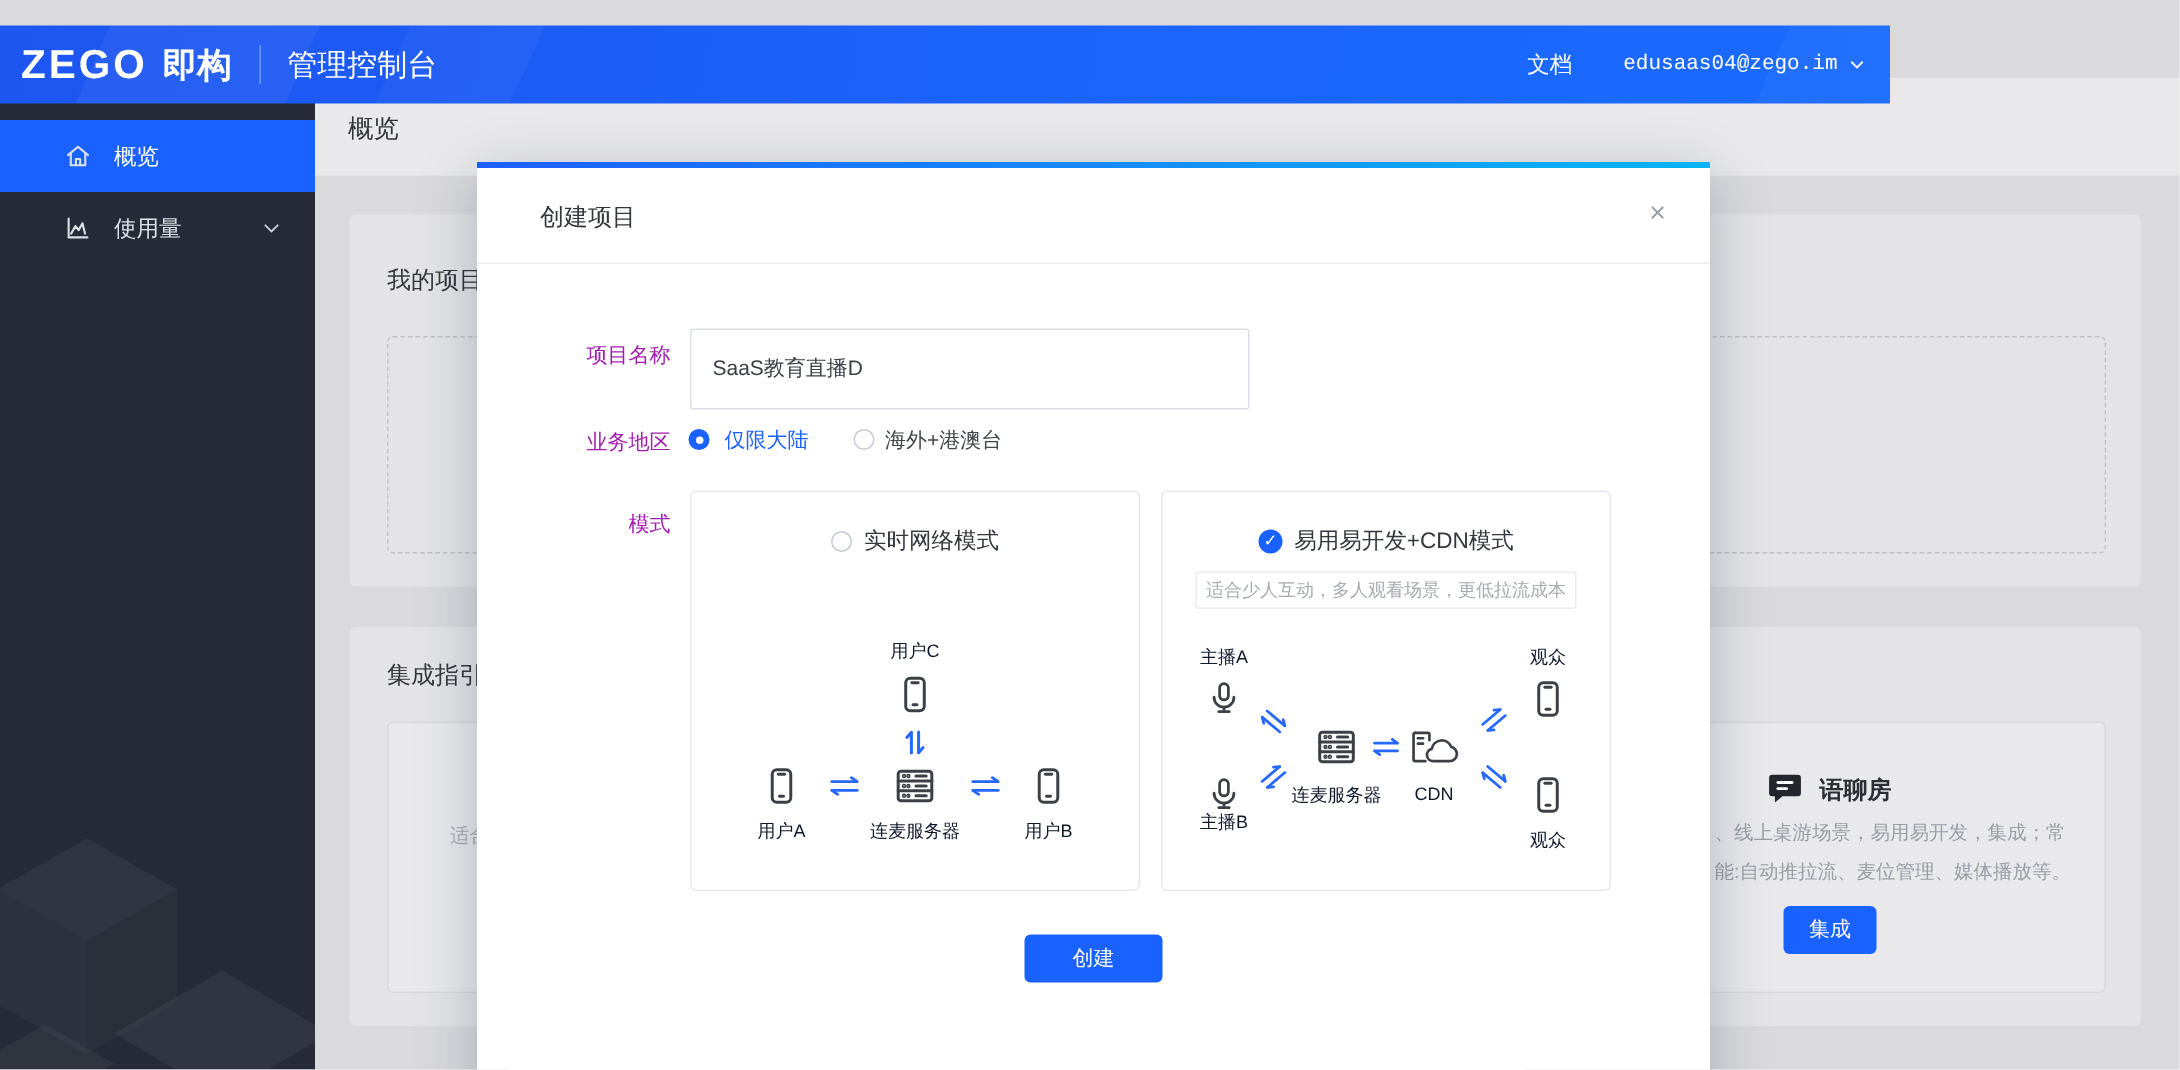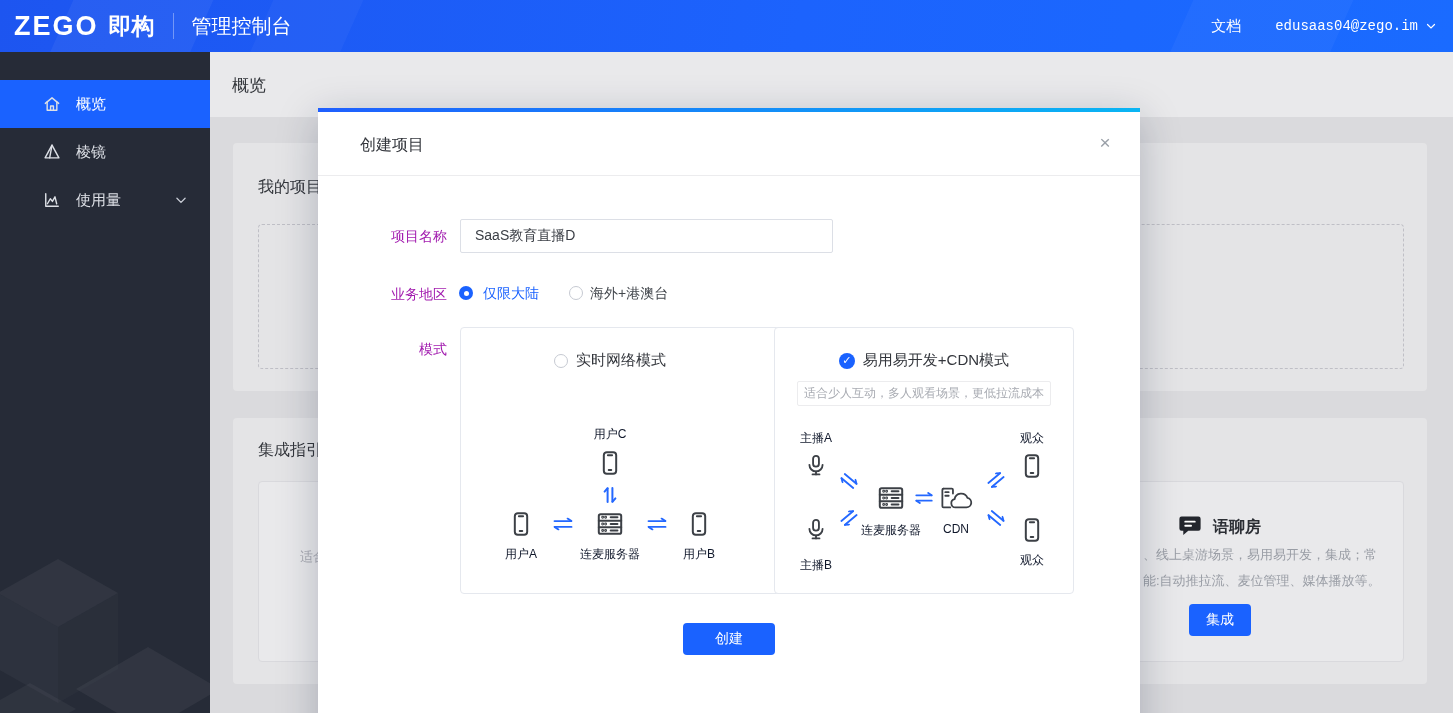--- a/index.html
+++ b/index.html
@@ -4,21 +4,21 @@
 <style>
   html,body{margin:0;padding:0;}
   body{
     width:1453px;height:713px;overflow:hidden;position:relative;
     font-family:"Liberation Sans","DejaVu Sans",sans-serif;
     background:#dadadd;color:#333;
     -webkit-font-smoothing:antialiased;
   }
   .abs{position:absolute;}
   
-  .topbar{position:absolute;top:0;left:0;width:1453px;height:52px;
+  .topbar{position:absolute;top:17px;left:0;width:1260px;height:52px;
     background:linear-gradient(100deg,#1d55f0 0%,#1c63fd 55%,#1a6bff 100%);
     overflow:hidden;z-index:30;}
   .streak{position:absolute;top:-20px;height:100px;background:rgba(255,255,255,0.05);transform:skewX(-24deg);}
   .logo-row{position:absolute;left:14px;top:0;height:52px;display:flex;align-items:center;gap:10px;}
   .logo-zego{color:#fff;font-size:27px;font-weight:800;letter-spacing:2px;line-height:1;}
   .logo-cjk{color:#fff;font-size:23px;font-weight:700;line-height:1;}
   .logo-divider{width:1px;height:26px;background:rgba(255,255,255,0.35);margin:0 8px;}
   .console-title{color:#fff;font-size:20px;font-weight:500;}
   .topbar-right{position:absolute;right:16px;top:0;height:52px;display:flex;align-items:center;gap:34px;}
   .topbar-link{color:#fff;font-size:15px;cursor:pointer;}
@@ -47,21 +47,21 @@
   .modal{position:absolute;left:318px;top:108px;width:822px;height:673px;background:#fff;border-radius:2px;
     box-shadow:0 10px 40px rgba(20,30,60,0.25);z-index:40;}
   .modal-grad{position:absolute;top:0;left:0;width:822px;height:4px;
     background:linear-gradient(90deg,#1f5ffe,#0ab5f3);}
   .modal-title{position:absolute;left:42px;top:27px;font-size:16px;font-weight:500;color:#32353b;}
   .modal-close{position:absolute;right:24px;top:24px;width:22px;height:22px;color:#9aa0a8;font-size:19px;
     display:flex;align-items:center;justify-content:center;cursor:pointer;font-weight:300;}
   .modal-divider{position:absolute;top:67px;left:0;width:822px;height:1px;background:#ececee;}
   .form-label{position:absolute;width:129px;text-align:right;font-size:14px;color:#a21caf;}
   .text-input{position:absolute;left:142px;top:111px;width:343px;height:32px;border:1px solid #dcdfe6;border-radius:2px;
-    padding:0 14px;font-size:14px;color:#3a3e45;font-family:inherit;outline:none;background:#fff;}
+    padding:10px 14px;font-size:14px;color:#3a3e45;font-family:inherit;outline:none;background:#fff;}
   .radio{width:14px;height:14px;border-radius:50%;box-sizing:border-box;display:inline-block;}
   .radio.off{background:#fff;border:1px solid #c6cad2;}
   .radio.on{background:#1a62ff;position:relative;}
   .radio.on::after{content:"";position:absolute;left:4.5px;top:4.5px;width:5px;height:5px;border-radius:50%;background:#fff;}
   .opt-label{font-size:14px;}
   .mode-card{position:absolute;top:219px;width:298px;height:265px;border:1px solid #e5e8ee;border-radius:4px;background:#fff;cursor:pointer;}
   .mode-title-row{position:absolute;top:23px;left:0;width:298px;display:flex;align-items:center;justify-content:center;gap:8px;}
   .mode-title{font-size:15px;color:#33363c;}
   .check-radio{width:16px;height:16px;border-radius:50%;background:#1a62ff;color:#fff;font-size:11px;font-weight:700;
     display:flex;align-items:center;justify-content:center;}
@@ -114,29 +114,20 @@
           <path d="M4 11.3 L12 4.6 L20 11.3"></path>
             <path d="M6.2 9.6 V19.4 H17.8 V9.6"></path>
             <path d="M10.3 19.4 V14.4 h3.4 v5"></path>
         </svg>
       </span>
       <span>概览</span>
     </div>
     <div class="side-item">
       <span class="s-icon">
         <svg viewBox="0 0 24 24" fill="none" stroke="currentColor" stroke-width="1.7" stroke-linejoin="round" stroke-linecap="round">
-          <path d="M12 3.8 L20.3 19 H3.7 Z"></path>
-            <path d="M12 3.8 L9.2 19"></path>
-        </svg>
-      </span>
-      <span>棱镜</span>
-    </div>
-    <div class="side-item">
-      <span class="s-icon">
-        <svg viewBox="0 0 24 24" fill="none" stroke="currentColor" stroke-width="1.7" stroke-linejoin="round" stroke-linecap="round">
           <path d="M4.5 4.5 V19.5 H19.5"></path>
             <path d="M6.5 16.5 L10 10.5 L12.5 13.7 L15.6 8.2 L17.6 16.5"></path>
         </svg>
       </span>
       <span>使用量</span>
       <span class="chev">
         <svg viewBox="0 0 24 24" fill="none" stroke="currentColor" stroke-width="2.2" stroke-linecap="round">
             <path d="M5 9 L12 16 L19 9"></path>
           </svg>
       </span>
@@ -188,21 +179,21 @@
   <div class="form-label" style="left:0;top:178px;">业务地区</div>
   <span class="radio on abs" style="left:141px;top:178px;"></span>
   <span class="opt-label abs" style="left:165px;top:177px;color:#1a62ff;">仅限大陆</span>
   <span class="radio off abs" style="left:251px;top:178px;"></span>
   <span class="opt-label abs" style="left:272px;top:177px;color:#43474d;">海外+港澳台</span>
 
   
   <div class="form-label" style="left:0;top:233px;">模式</div>
 
   
-  <div class="mode-card" style="left:142px;padding-left:38px;">
+  <div class="mode-card" style="left:142px;">
     <div class="mode-title-row">
       <span class="radio off"></span>
       <span class="mode-title">实时网络模式</span>
     </div>
 
     <div class="dg-label" style="left:149px;top:98px;">用户C</div>
     <span class="dg-icon" style="left:149px;top:135px;">
       <svg width="28" height="28" viewBox="0 0 24 24" fill="none" stroke="currentColor" stroke-width="1.7" stroke-linecap="round">
         <rect x="6.7" y="2.7" width="10.6" height="18.6" rx="2.6"></rect>
           <line x1="10.2" y1="5.3" x2="13.8" y2="5.3"></line>
@@ -286,21 +277,21 @@
       </svg>
     </span>
     <span class="dg-icon" style="left:41px;top:202px;">
       <svg width="26" height="26" viewBox="0 0 24 24" fill="none" stroke="currentColor" stroke-width="1.7" stroke-linecap="round">
         <rect x="9.3" y="2.6" width="5.4" height="10" rx="2.7"></rect>
           <path d="M5.9 10.9 a6.1 6.1 0 0 0 12.2 0"></path>
           <line x1="12" y1="17" x2="12" y2="19.8"></line>
           <line x1="8.8" y1="19.8" x2="15.2" y2="19.8"></line>
       </svg>
     </span>
-    <div class="dg-label" style="left:41px;top:229px;text-align:center;">主播B</div>
+    <div class="dg-label" style="left:41px;top:212px;text-align:center;">主播B</div>
 
     <span class="dg-arrow" style="left:74px;top:153px;transform:translate(-50%,-50%) rotate(40deg);">
       <svg width="20" height="12" viewBox="0 0 22 13" fill="none" stroke="currentColor" stroke-width="2" stroke-linecap="round">
         <path d="M2.5 3.6 H19.2"></path>
           <path d="M15.6 0.9 L19.4 3.6"></path>
           <path d="M19.5 9.4 H2.8"></path>
           <path d="M6.4 12.1 L2.6 9.4"></path>
       </svg>
     </span>
     <span class="dg-arrow" style="left:74px;top:190px;transform:translate(-50%,-50%) rotate(-40deg);">

